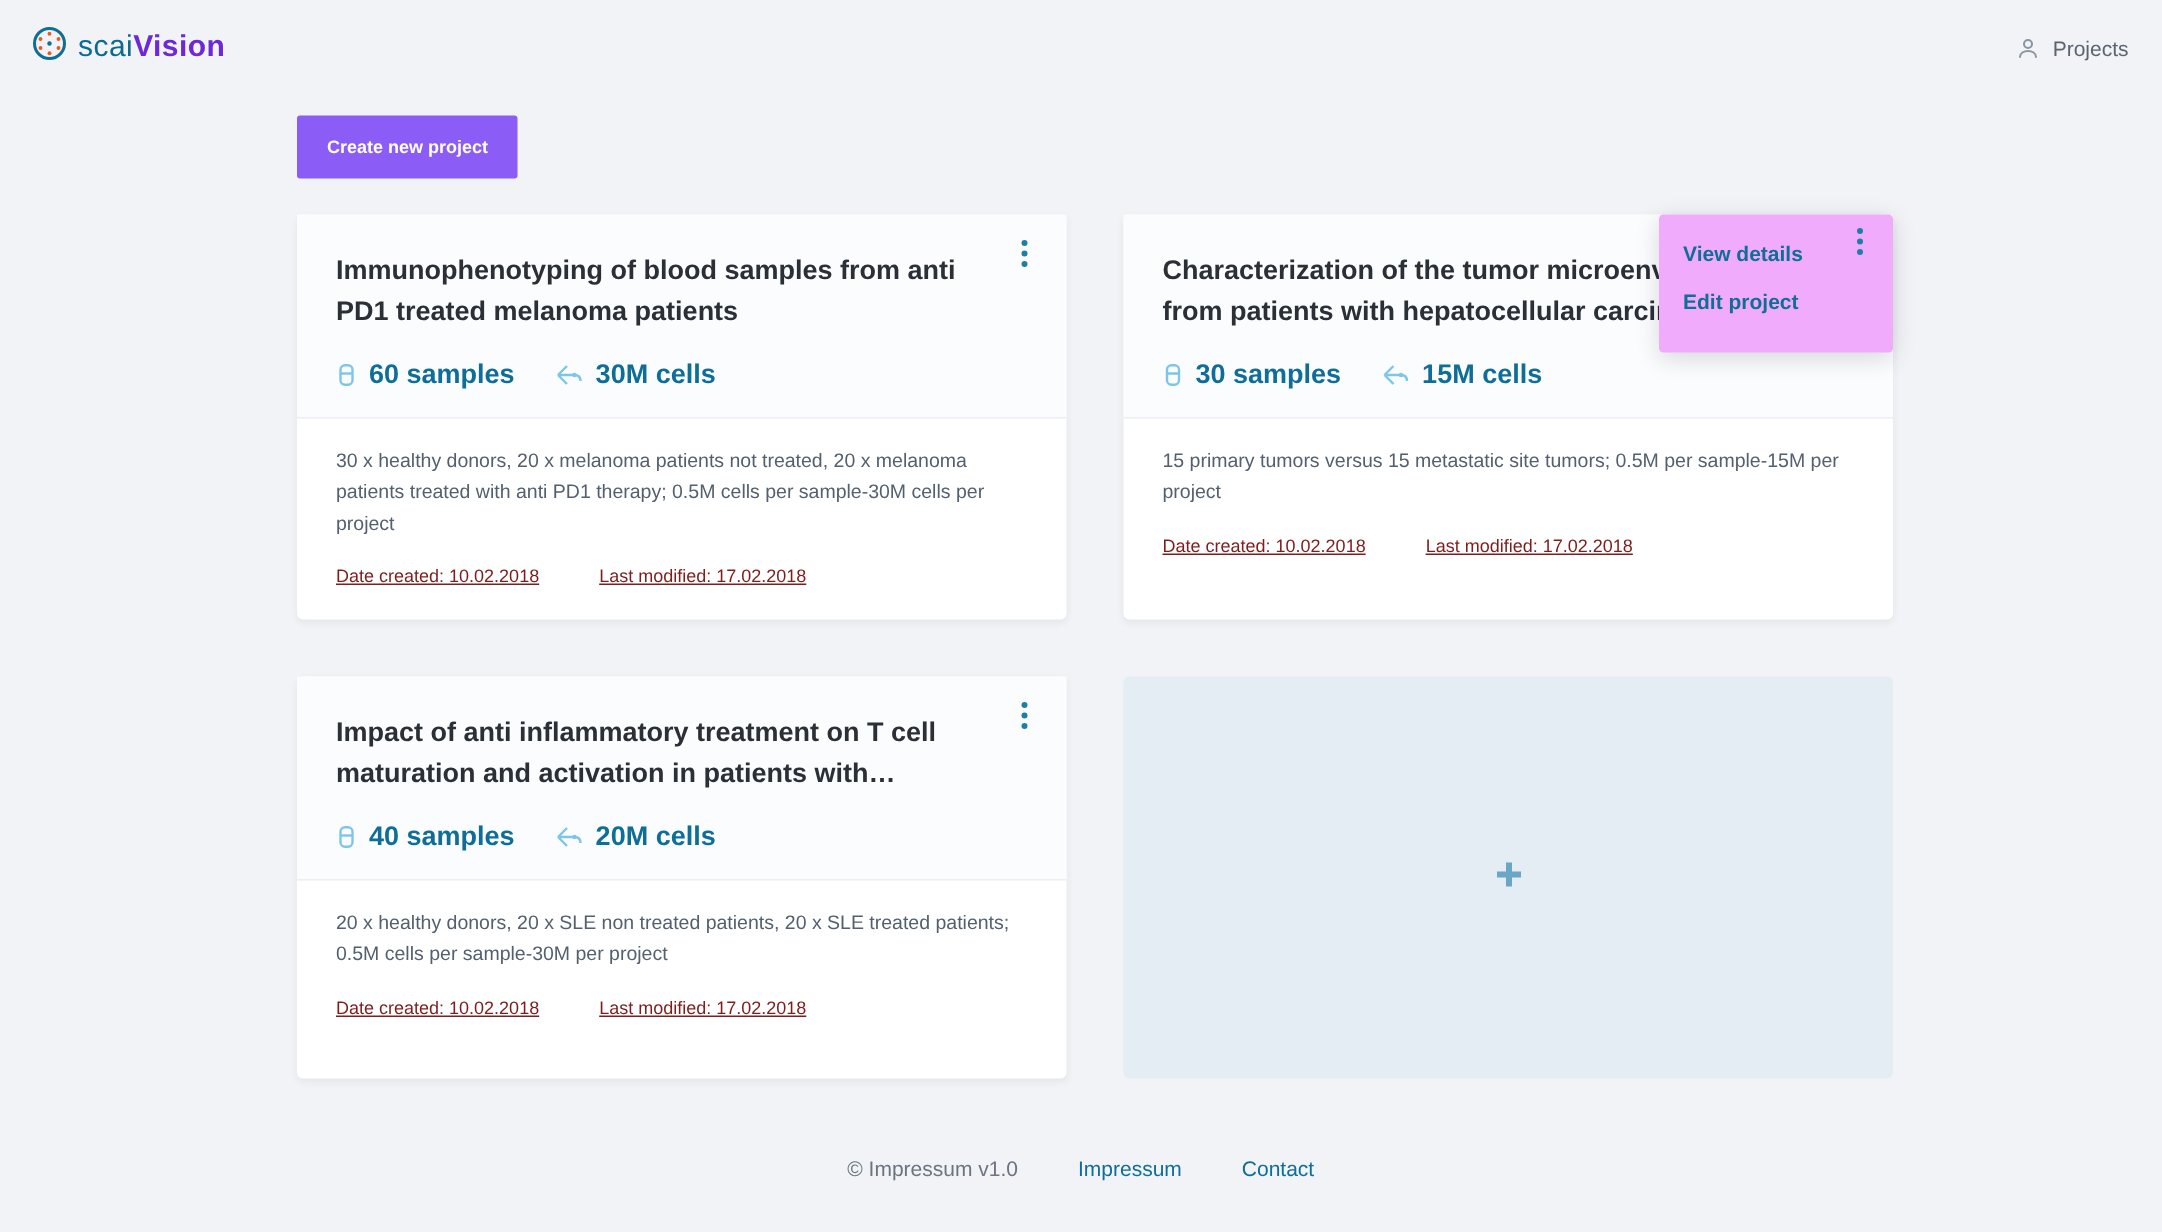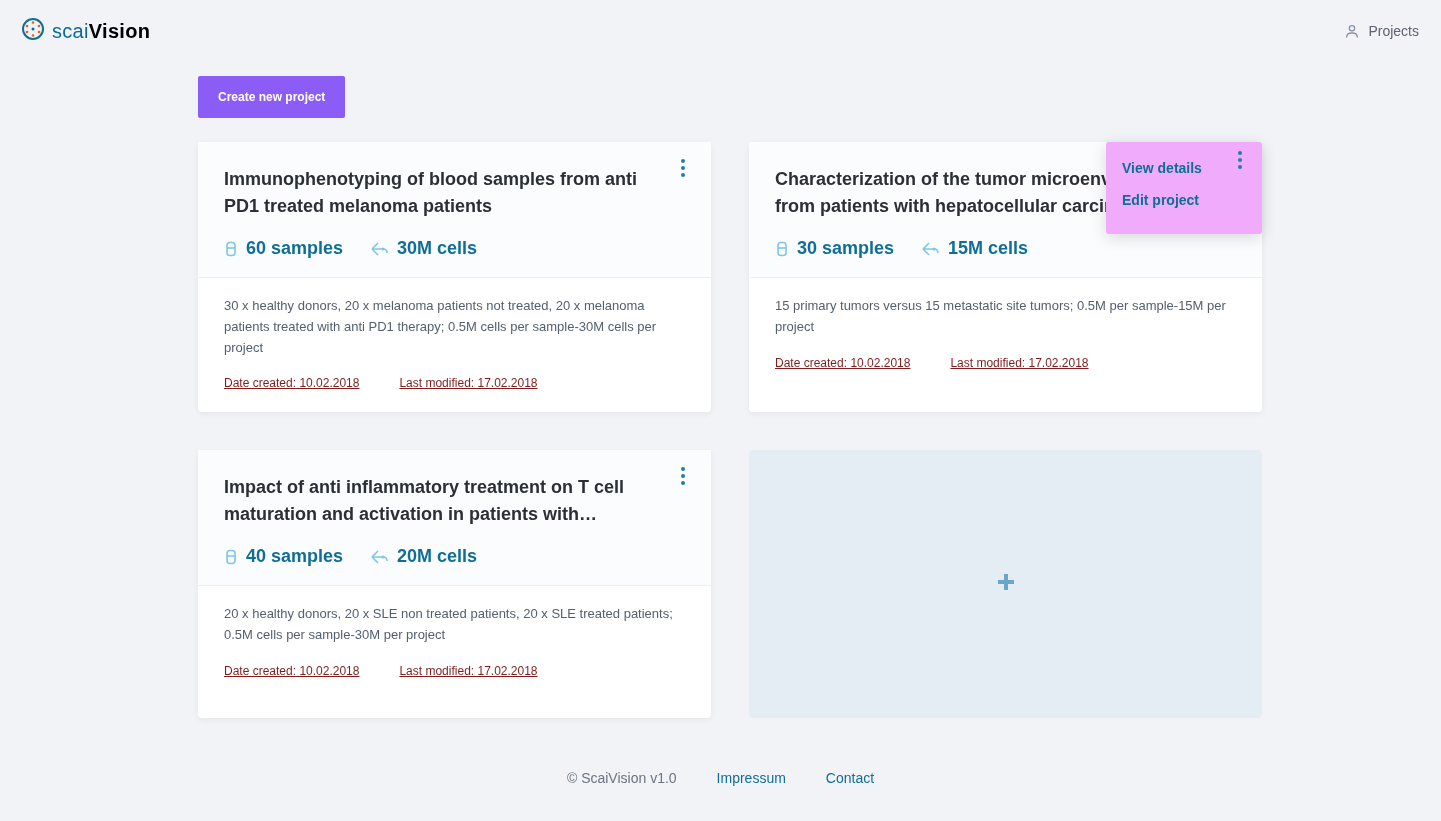--- a/index.html
+++ b/index.html
@@ -23,21 +23,21 @@
     display: inline-flex;
     align-items: center;
     gap: 8px;
     user-select: none;
   }
   .logo .text {
     font-size: 20px;
     letter-spacing: 0.3px;
     color: #0c6b93;
   }
-  .logo .text b { font-weight: 700; color: #000000; }
+  .logo .text b { font-weight: 700; color: #6d28d9; }
   .profile {
     display: inline-flex;
     align-items: center;
     gap: 8px;
     color: #5b6470;
     font-size: 14px;
     cursor: pointer;
   }
   .profile svg { display: block; }
 
@@ -354,16 +354,16 @@
       <svg width="18" height="18" viewBox="0 0 18 18">
           <rect x="7" y="1" width="4" height="16" fill="currentColor"></rect>
           <rect x="1" y="7" width="16" height="4" fill="currentColor"></rect>
         </svg>
     </span>
   </div>
 
 </div>
 
 <div class="footer">
-  <span class="copyright">© ScaiVision v1.0</span>
+  <span class="copyright">© Impressum v1.0</span>
   <span class="link">Impressum</span>
   <span class="link">Contact</span>
 </div>
 
 </body></html>

